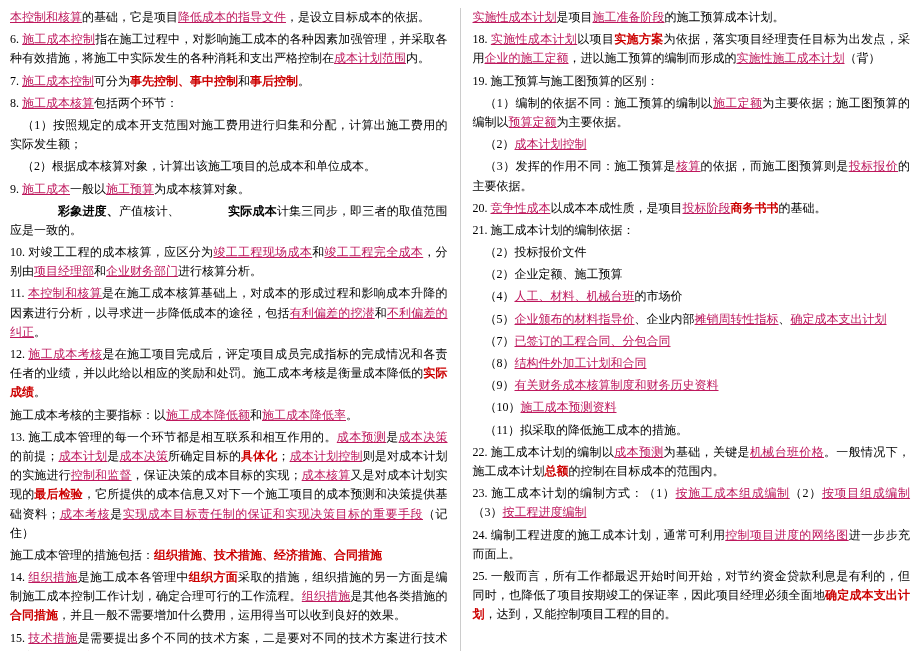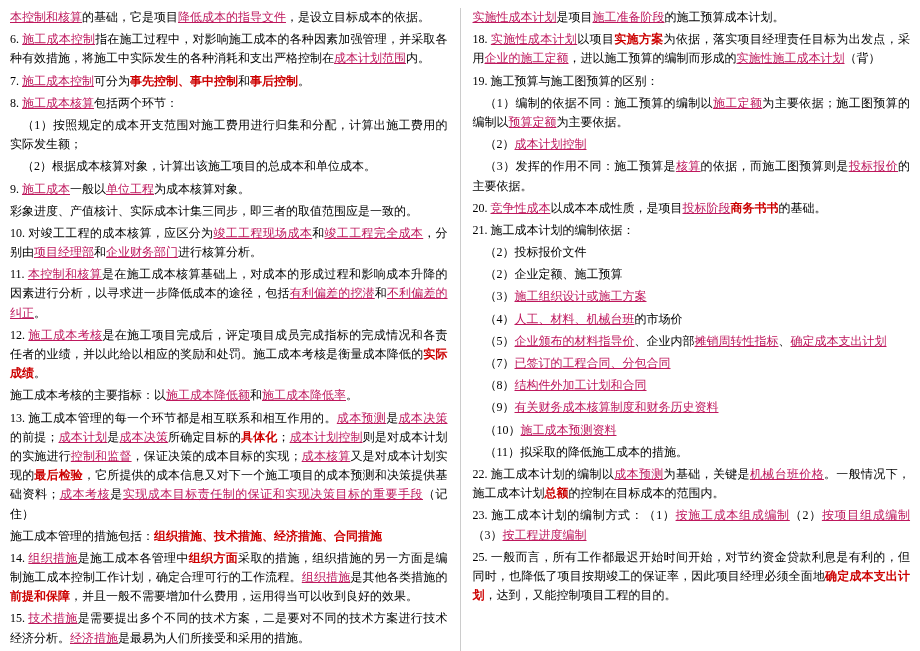--- a/index.html
+++ b/index.html
@@ -33,67 +33,68 @@
     }
     .underline-red {
       color: #be185d;
       text-decoration: underline;
     }
     .bold-red {
       color: #c00;
       font-weight: bold;
     }
     .bold {
-      font-weight: normal;
+      font-weight: bold;
+      margin-left: 48px;
     }
     .indent1 {
       padding-left: 12px;
       margin-top: 48px;
     }
   </style>
 </head>
 <body>
 
 <div class="page-container">
   <div class="column" id="left-col">
   <p><span class="underline-red">本控制和核算</span>的基础，它是项目<span class="underline-red">降低成本的指导文件</span>，是设立目标成本的依据。</p>
       <p>6. <span class="underline-red">施工成本控制</span>指在施工过程中，对影响施工成本的各种因素加强管理，并采取各种有效措施，将施工中实际发生的各种消耗和支出严格控制在<span class="underline-red">成本计划范围</span>内。</p>
       <p>7. <span class="underline-red">施工成本控制</span>可分为<span class="bold-red">事先控制、事中控制</span>和<span class="bold-red">事后控制</span>。</p>
       <p>8. <span class="underline-red">施工成本核算</span>包括两个环节：</p>
       <p><span class="indent1">（1）按照规定的成本开支范围对施工费用进行归集和分配，计算出施工费用的实际发生额；</span></p>
       <p><span class="indent1">（2）根据成本核算对象，计算出该施工项目的总成本和单位成本。</span></p>
-      <p>9. <span class="underline-red">施工成本</span>一般以<span class="underline-red">单位工程</span>为成本核算对象。</p>
+      <p>9. <span class="underline-red">施工成本</span>一般以<span class="underline-red">施工预算</span>为成本核算对象。</p>
       <p><span class="bold">彩象进度、</span>产值核计、<span class="bold">实际成本</span>计集三同步，即三者的取值范围应是一致的。</p>
       <p>10. 对竣工工程的成本核算，应区分为<span class="underline-red">竣工工程现场成本</span>和<span class="underline-red">竣工工程完全成本</span>，分别由<span class="underline-red">项目经理部</span>和<span class="underline-red">企业财务部门</span>进行核算分析。</p>
       <p>11. <span class="underline-red">本控制和核算</span>是在施工成本核算基础上，对成本的形成过程和影响成本升降的因素进行分析，以寻求进一步降低成本的途径，包括<span class="underline-red">有利偏差的挖潜</span>和<span class="underline-red">不利偏差的纠正</span>。</p>
       <p>12. <span class="underline-red">施工成本考核</span>是在施工项目完成后，评定项目成员完成指标的完成情况和各责任者的业绩，并以此给以相应的奖励和处罚。施工成本考核是衡量成本降低的<span class="bold-red">实际成绩</span>。</p>
       <p>施工成本考核的主要指标：以<span class="underline-red">施工成本降低额</span>和<span class="underline-red">施工成本降低率</span>。</p>
       <p>13. 施工成本管理的每一个环节都是相互联系和相互作用的。<span class="underline-red">成本预测</span>是<span class="underline-red">成本决策</span>的前提；<span class="underline-red">成本计划</span>是<span class="underline-red">成本决策</span>所确定目标的<span class="bold-red">具体化</span>；<span class="underline-red">成本计划控制</span>则是对成本计划的实施进行<span class="underline-red">控制和监督</span>，保证决策的成本目标的实现；<span class="underline-red">成本核算</span>又是对成本计划实现的<span class="bold-red">最后检验</span>，它所提供的成本信息又对下一个施工项目的成本预测和决策提供基础资料；<span class="underline-red">成本考核</span>是<span class="underline-red">实现成本目标责任制的保证和实现决策目标的重要手段</span>（记住）</p>
       <p>施工成本管理的措施包括：<span class="bold-red">组织措施、技术措施、经济措施、合同措施</span></p>
-      <p>14. <span class="underline-red">组织措施</span>是施工成本各管理中<span class="bold-red">组织方面</span>采取的措施，组织措施的另一方面是编制施工成本控制工作计划，确定合理可行的工作流程。<span class="underline-red">组织措施</span>是其他各类措施的<span class="bold-red">前提和保障</span>，并且一般不需要增加什么费用，运用得当可以收到良好的效果。</p>
+      <p>14. <span class="underline-red">组织措施</span>是施工成本各管理中<span class="bold-red">组织方面</span>采取的措施，组织措施的另一方面是编制施工成本控制工作计划，确定合理可行的工作流程。<span class="underline-red">组织措施</span>是其他各类措施的<span class="bold-red">合同措施</span>，并且一般不需要增加什么费用，运用得当可以收到良好的效果。</p>
       <p>15. <span class="underline-red">技术措施</span>是需要提出多个不同的技术方案，二是要对不同的技术方案进行技术经济分析。<span class="underline-red">经济措施</span>是最易为人们所接受和采用的措施。</p>
       <p>16. 包括合同谈判开始到合同终结的全过程，首先是，其次，，同时也要，以防止被对方索赔。</p>
     </div>
   <div class="col-divider"></div>
   <div class="column" id="right-col">
   <p><span class="underline-red">实施性成本计划</span>是项目<span class="underline-red">施工准备阶段</span>的施工预算成本计划。</p>
       <p>18. <span class="underline-red">实施性成本计划</span>以项目<span class="bold-red">实施方案</span>为依据，落实项目经理责任目标为出发点，采用<span class="underline-red">企业的施工定额</span>，进以施工预算的编制而形成的<span class="underline-red">实施性施工成本计划</span>（背）</p>
       <p>19. 施工预算与施工图预算的区别：</p>
       <p><span class="indent1">（1）编制的依据不同：施工预算的编制以<span class="underline-red">施工定额</span>为主要依据；施工图预算的编制以<span class="underline-red">预算定额</span>为主要依据。</span></p>
       <p><span class="indent1">（2）<span class="underline-red">成本计划控制</span></span></p>
       <p><span class="indent1">（3）发挥的作用不同：施工预算是<span class="underline-red">核算</span>的依据，而施工图预算则是<span class="underline-red">投标报价</span>的主要依据。</span></p>
       <p>20. <span class="underline-red">竞争性成本</span>以成本本成性质，是项目<span class="underline-red">投标阶段</span><span class="bold-red">商务书书</span>的基础。</p>
       <p>21. 施工成本计划的编制依据：</p>
       <p><span class="indent1">（2）投标报价文件</span></p>
       <p><span class="indent1">（2）企业定额、施工预算</span></p>
-      <p><span class="indent1">（3）<span class="underline-red">施工组织设计或施工方案</span></span></p>
       <p><span class="indent1">（4）<span class="underline-red">人工、材料、机械台班</span>的市场价</span></p>
       <p><span class="indent1">（5）<span class="underline-red">企业颁布的材料指导价</span>、企业内部<span class="underline-red">摊销周转性指标</span>、<span class="underline-red">确定成本支出计划</span></span></p>
       <p><span class="indent1">（7）<span class="underline-red">已签订的工程合同、分包合同</span></span></p>
       <p><span class="indent1">（8）<span class="underline-red">结构件外加工计划和合同</span></span></p>
       <p><span class="indent1">（9）<span class="underline-red">有关财务成本核算制度和财务历史资料</span></span></p>
       <p><span class="indent1">（10）<span class="underline-red">施工成本预测资料</span></span></p>
       <p><span class="indent1">（11）拟采取的降低施工成本的措施。</span></p>
       <p>22. 施工成本计划的编制以<span class="underline-red">成本预测</span>为基础，关键是<span class="underline-red">机械台班价格</span>。一般情况下，施工成本计划<span class="bold-red">总额</span>的控制在目标成本的范围内。</p>
       <p>23. 施工成本计划的编制方式：（1）<span class="underline-red">按施工成本组成编制</span>（2）<span class="underline-red">按项目组成编制</span>（3）<span class="underline-red">按工程进度编制</span></p>
+      <p>24. 编制工程进度的施工成本计划，通常可利用<span class="underline-red">控制项目进度的网络图</span>进一步步充而面上。</p>
       <p>25. 一般而言，所有工作都最迟开始时间开始，对节约资金贷款利息是有利的，但同时，也降低了项目按期竣工的保证率，因此项目经理必须全面地<span class="bold-red">确定成本支出计划</span>，达到，又能控制项目工程的目的。</p>
     </div>
 </div>
 
 </body></html>

